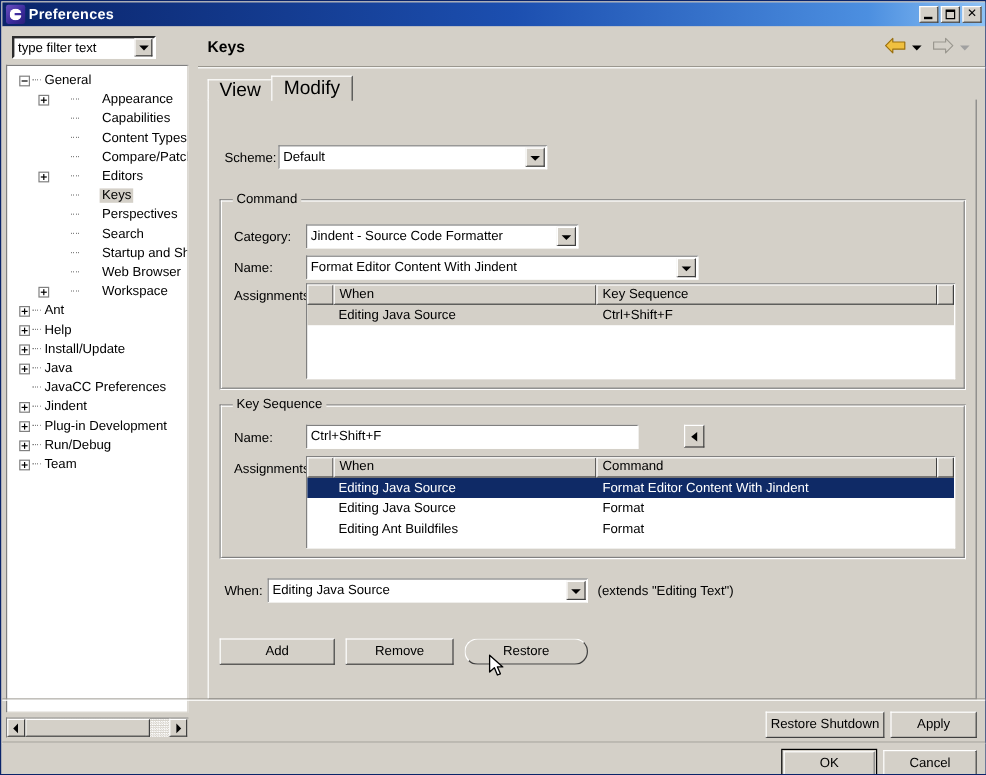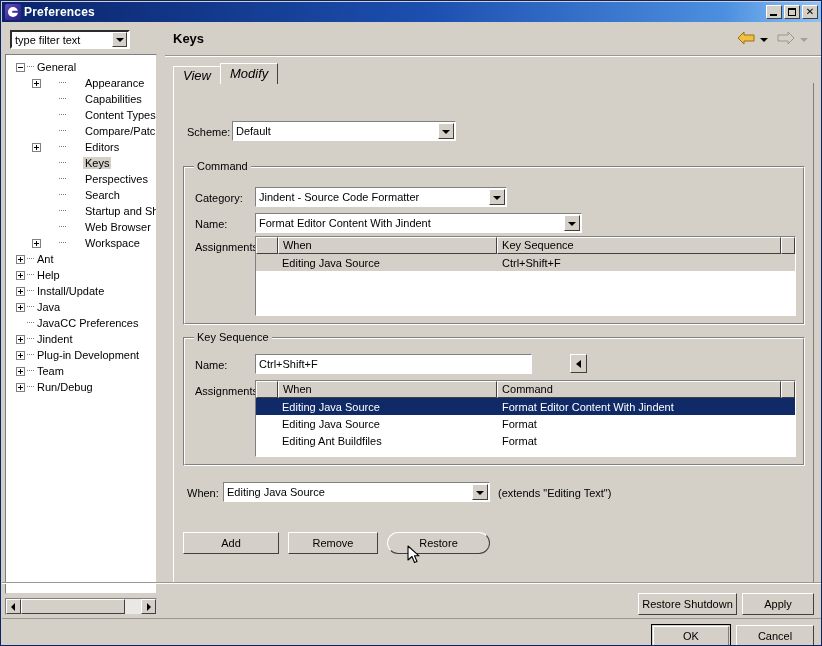--- a/index.html
+++ b/index.html
@@ -278,29 +278,28 @@
   .tabstrip {
     position: absolute;
     left: 8px; top: 43px;
     width: 641px; height: 19px;
     display: flex; align-items: flex-end;
   }
   .tab {
     height: 18px;
     padding: 0 9px;
     line-height: 18px;
-    font-size: 13px;
+    font-size: 16px;
     background: #d4d0c8;
     border: 1px solid #ffffff;
     border-right-color: #808080;
     border-bottom: none;
     box-sizing: border-box;
     position: relative;
     margin-right: -1px;
-    font-style: italic;
   }
   .tab.active {
     height: 21px;
     line-height: 20px;
     margin-top: -3px;
     z-index: 3;
     border: 1px solid #ffffff;
     border-right-color: #404040;
     border-bottom: none;
     background: #d4d0c8;
@@ -593,26 +592,26 @@
               <span class="tlabel">Jindent</span>
             </div>
             <div class="tnode indent0">
               <span class="expander plus"></span>
               <span class="dash"></span>
               <span class="tlabel">Plug-in Development</span>
             </div>
             <div class="tnode indent0">
               <span class="expander plus"></span>
               <span class="dash"></span>
+              <span class="tlabel">Run/Debug</span>
+            </div>
+            <div class="tnode indent0">
+              <span class="expander plus"></span>
+              <span class="dash"></span>
               <span class="tlabel">Team</span>
-            </div>
-            <div class="tnode indent0">
-              <span class="expander plus"></span>
-              <span class="dash"></span>
-              <span class="tlabel">Run/Debug</span>
             </div>
           </div>
       </div>
 
       <div class="hscroll">
         <div class="sb-btn left"></div>
         <div class="sb-track">
           <div class="sb-thumb"></div>
         </div>
         <div class="sb-btn right"></div>
@@ -652,21 +651,21 @@
         <div class="val">Default</div>
         <div class="arrow"></div>
       </div>
 
       <div class="group" style="left:18px; top:144px; width:622px; height:159px;">
         <div class="group-inner"></div>
       </div>
       <div class="group-title" style="position:absolute; left:29px; top:138px;">Command</div>
 
       <div style="position:absolute; left:30px; top:170px;" class="lbl">Category:</div>
-      <div class="field" style="position:absolute; left:90px; top:165px; width:252px;">
+      <div class="field" style="position:absolute; left:90px; top:165px; width:227px;">
         <div class="val">Jindent - Source Code Formatter</div>
         <div class="arrow"></div>
       </div>
 
       <div style="position:absolute; left:30px; top:196px;" class="lbl">Name:</div>
       <div class="field" style="position:absolute; left:90px; top:191px; width:327px;">
         <div class="val">Format Editor Content With Jindent</div>
         <div class="arrow"></div>
       </div>
 

